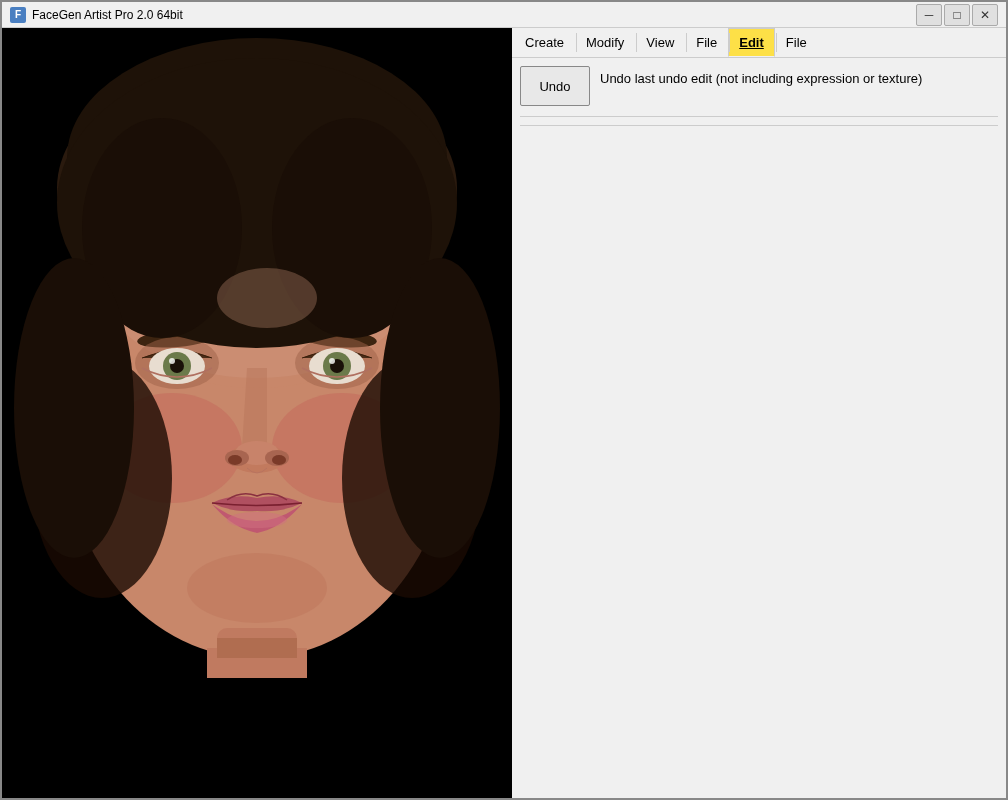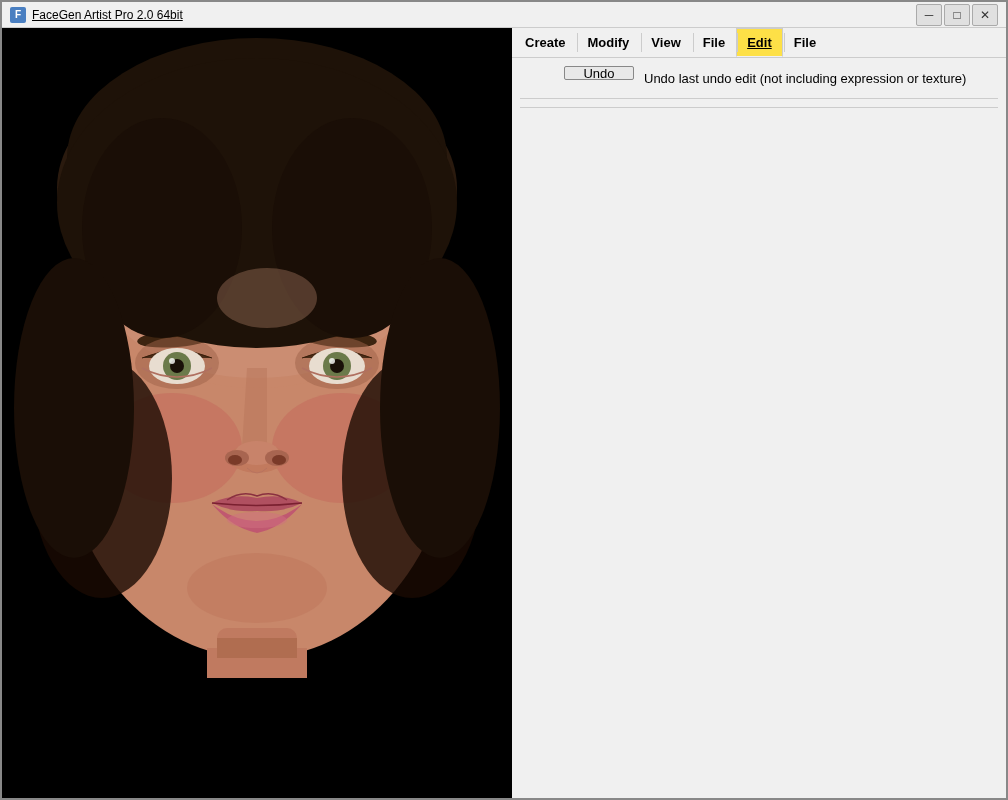--- a/index.html
+++ b/index.html
@@ -44,21 +44,20 @@
       justify-content: center;
       font-size: 10px;
       color: white;
       font-weight: bold;
     }
 
     .title-bar-text {
       flex: 1;
       font-size: 12px;
       color: #000;
-      text-decoration: underline;
     }
 
     .title-bar-controls {
       display: flex;
       gap: 2px;
     }
 
     .title-bar-btn {
       width: 26px;
       height: 22px;
@@ -106,21 +105,20 @@
       padding: 0 2px;
     }
 
     .menu-item {
       padding: 6px 10px;
       cursor: pointer;
       font-size: 13px;
       color: #000;
       border: 1px solid transparent;
       position: relative;
-      font-weight: bold;
     }
 
     .menu-item.active {
       border-color: #ccc;
       border-bottom-color: #f0f0f0;
       background: #fde047;
       font-weight: bold;
       text-decoration: underline;
     }
 
@@ -142,32 +140,31 @@
     }
 
     .edit-row {
       display: flex;
       align-items: flex-start;
       margin-bottom: 10px;
     }
 
     .edit-button {
       width: 70px;
-      height: 14px;
+      height: 40px;
       border: 1px solid #888;
       background: #e8e8e8;
       cursor: pointer;
       font-size: 13px;
       color: #000;
       display: flex;
       align-items: center;
       justify-content: center;
       border-radius: 2px;
       flex-shrink: 0;
-      margin-left: 44px;
     }
 
     .edit-description {
       margin-left: 10px;
       padding-top: 4px;
       font-size: 13px;
       color: #000;
       line-height: 1.4;
     }
 

